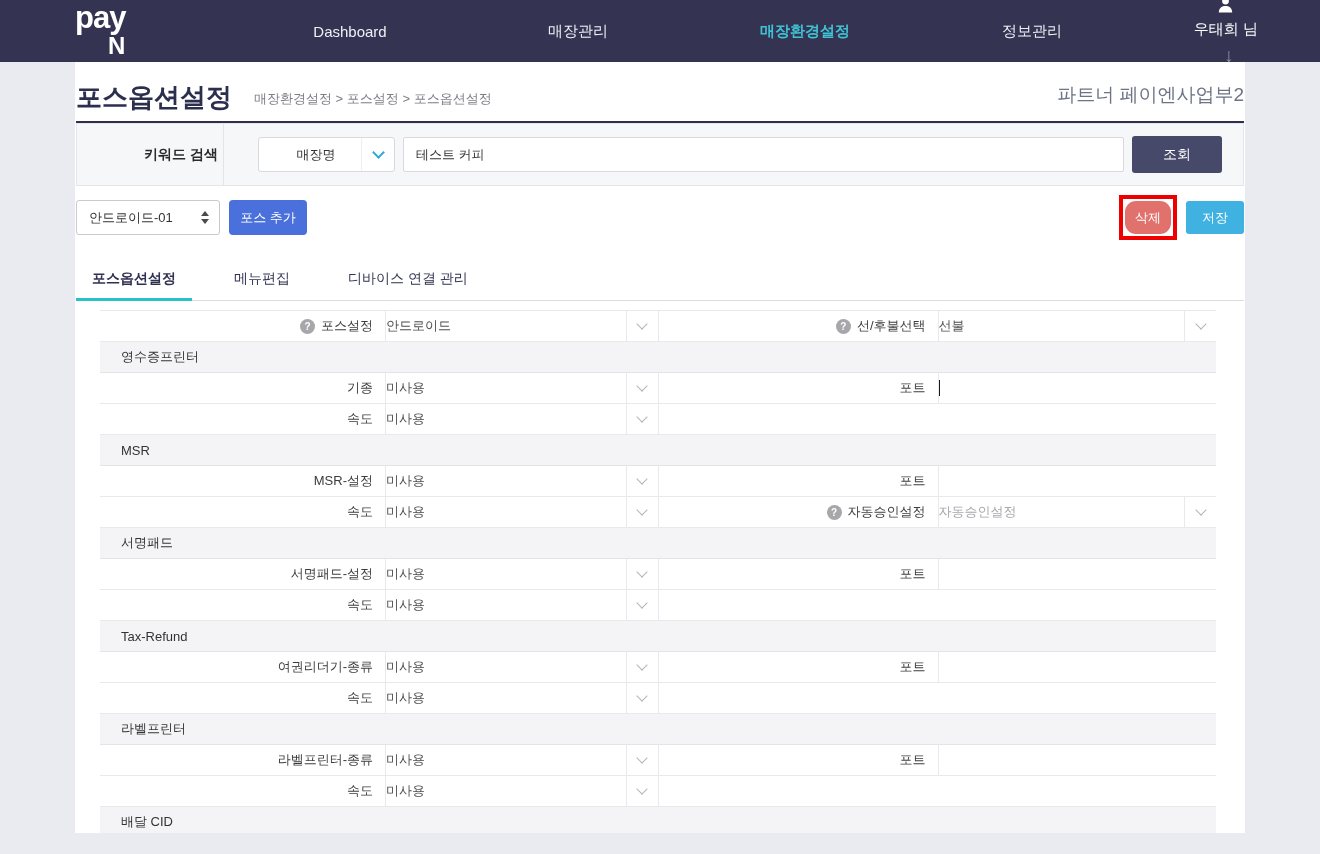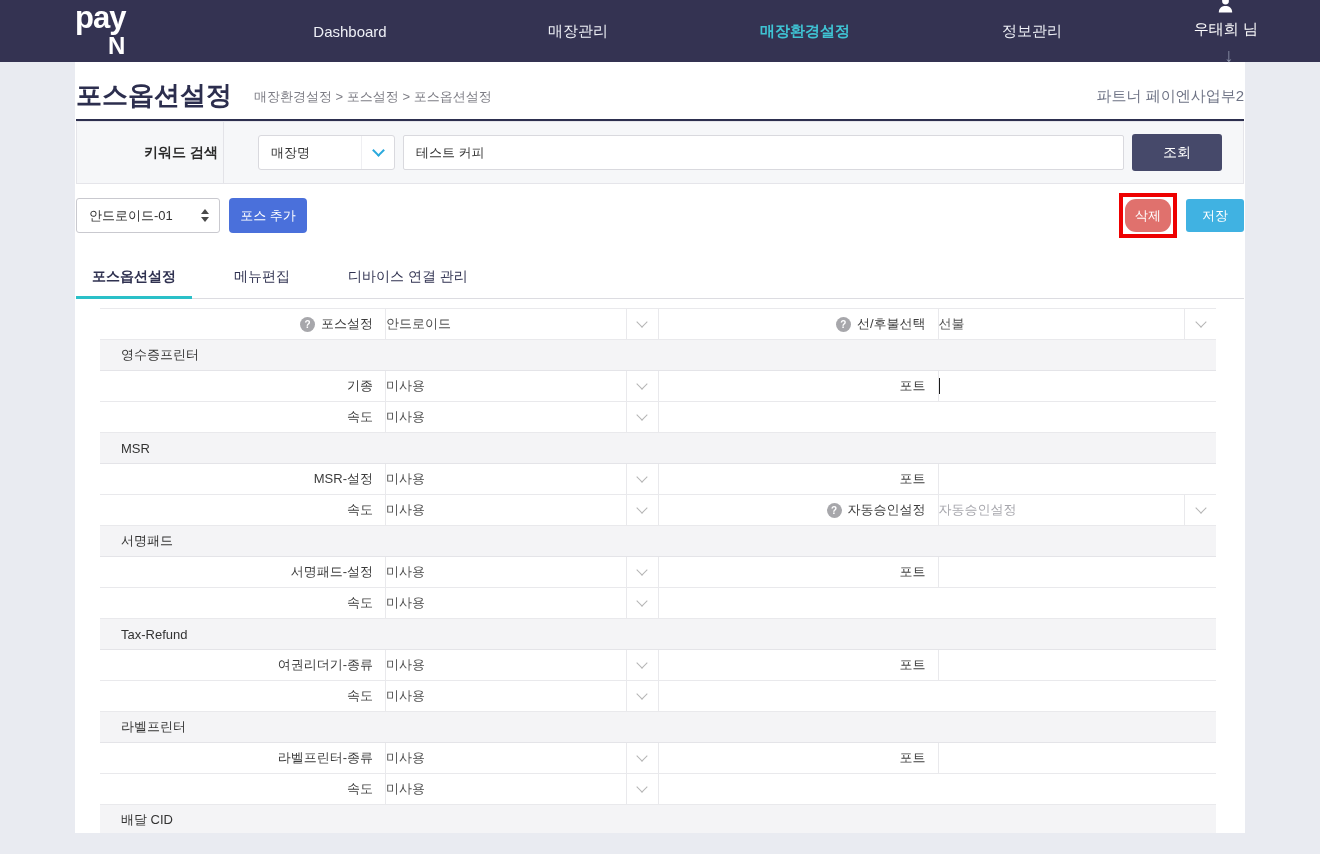--- a/index.html
+++ b/index.html
@@ -27,26 +27,26 @@
   .nav-item:nth-child(2){left:578px}
   .nav-item:nth-child(3){left:805px}
   .nav-item:nth-child(4){left:1032px}
   .nav-user{position:absolute;right:62px;top:50%;transform:translateY(-50%);display:flex;align-items:center;gap:7px;color:#fff;font-size:15px;cursor:pointer;flex-direction:column;}
   .nav-user .arr{color:#8d93aa;font-size:19px;margin-left:6px;line-height:1;}
   
   .content{width:1170px;margin:0 auto;background:#fff;height:771px;overflow:hidden;padding:0 1px;}
   .page-head{display:flex;align-items:flex-end;padding:20px 0 11px 0;border-bottom:2px solid #2d2f4f;}
   .page-title{font-size:26px;font-weight:bold;color:#2c2e4e;line-height:1;}
   .breadcrumb{font-size:13px;color:#7d7d85;margin-left:22px;padding-bottom:2px;}
-  .partner{margin-left:auto;font-size:15px;color:#6e7385;padding-bottom:2px;}
+  .partner{margin-left:auto;font-size:19px;color:#6e7385;padding-bottom:2px;}
   
   .searchbar{height:63px;background:#f6f7f9;border:1px solid #e5e5ea;display:flex;align-items:center;}
   .search-label{width:147px;height:100%;display:flex;align-items:center;justify-content:flex-end;padding-right:5px;font-size:14px;font-weight:bold;color:#2b2b2b;border-right:1px solid #e3e3e8;}
   .sel{height:35px;background:#fff;border:1px solid #d9d9de;border-radius:3px;display:flex;align-items:center;cursor:pointer;}
-  .search-sel{margin-left:34px;width:137px;}
+  .search-sel{margin-left:34px;width:137px;text-align:center;}
   .sel .sel-txt{flex:1;padding-left:12px;font-size:13px;color:#333;}
   .sel .sel-caret{width:33px;height:100%;border-left:1px solid #efeff2;display:flex;align-items:center;justify-content:center;}
   .chev{width:8px;height:8px;border-right:1px solid #b5b5b5;border-bottom:1px solid #b5b5b5;transform:rotate(45deg);margin-top:-4px;}
   .chev.cyan{border-color:#2aa9dc;border-width:2px;width:9px;height:9px;}
   .search-input{margin-left:8px;flex:1;height:35px;border:1px solid #d9d9de;border-radius:2px;background:#fff;padding:0 12px;font-size:13px;color:#333;font-family:inherit;outline:none;}
   .query-btn{margin-left:8px;margin-right:21px;width:90px;height:37px;background:var(--query-btn);color:#fff;border:none;border-radius:3px;font-size:14px;cursor:pointer;font-family:inherit;}
   
   .posbar{margin-top:9px;display:flex;align-items:center;}
   .pos-sel{width:144px;height:35px;border-color:#c9c9cf;}
   .spin{display:flex;flex-direction:column;gap:3px;margin:0 10px 0 auto;}

